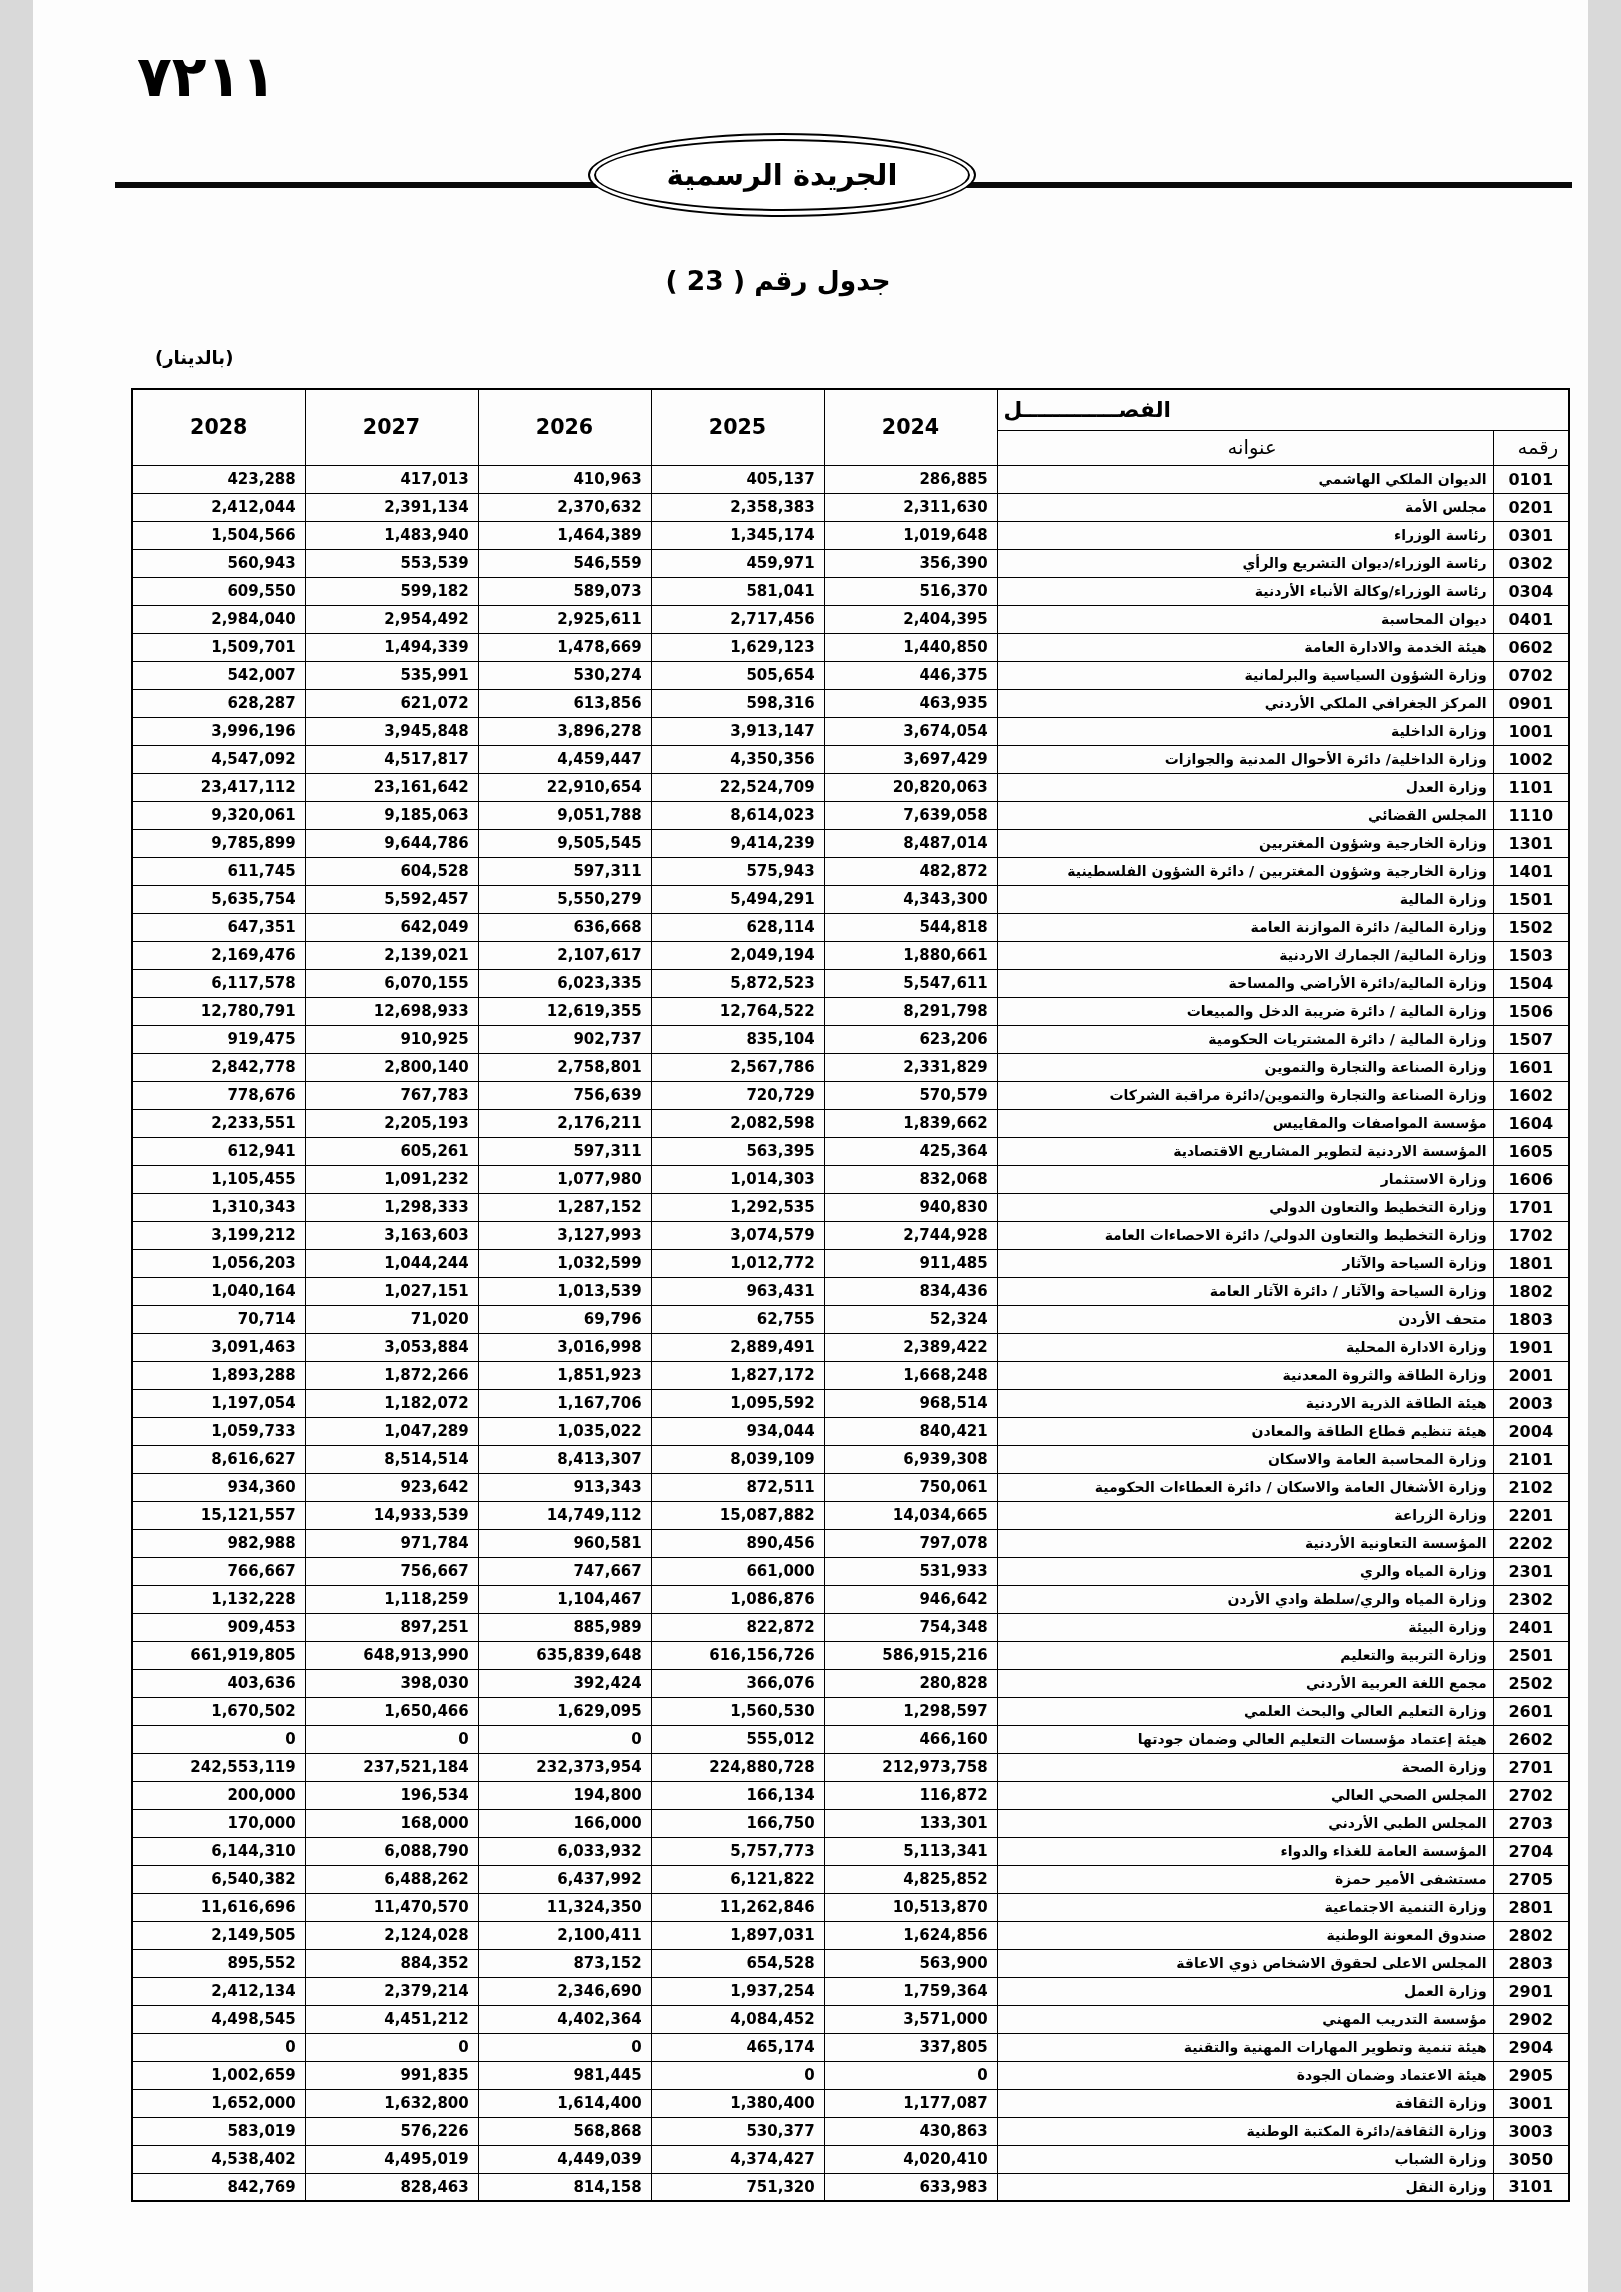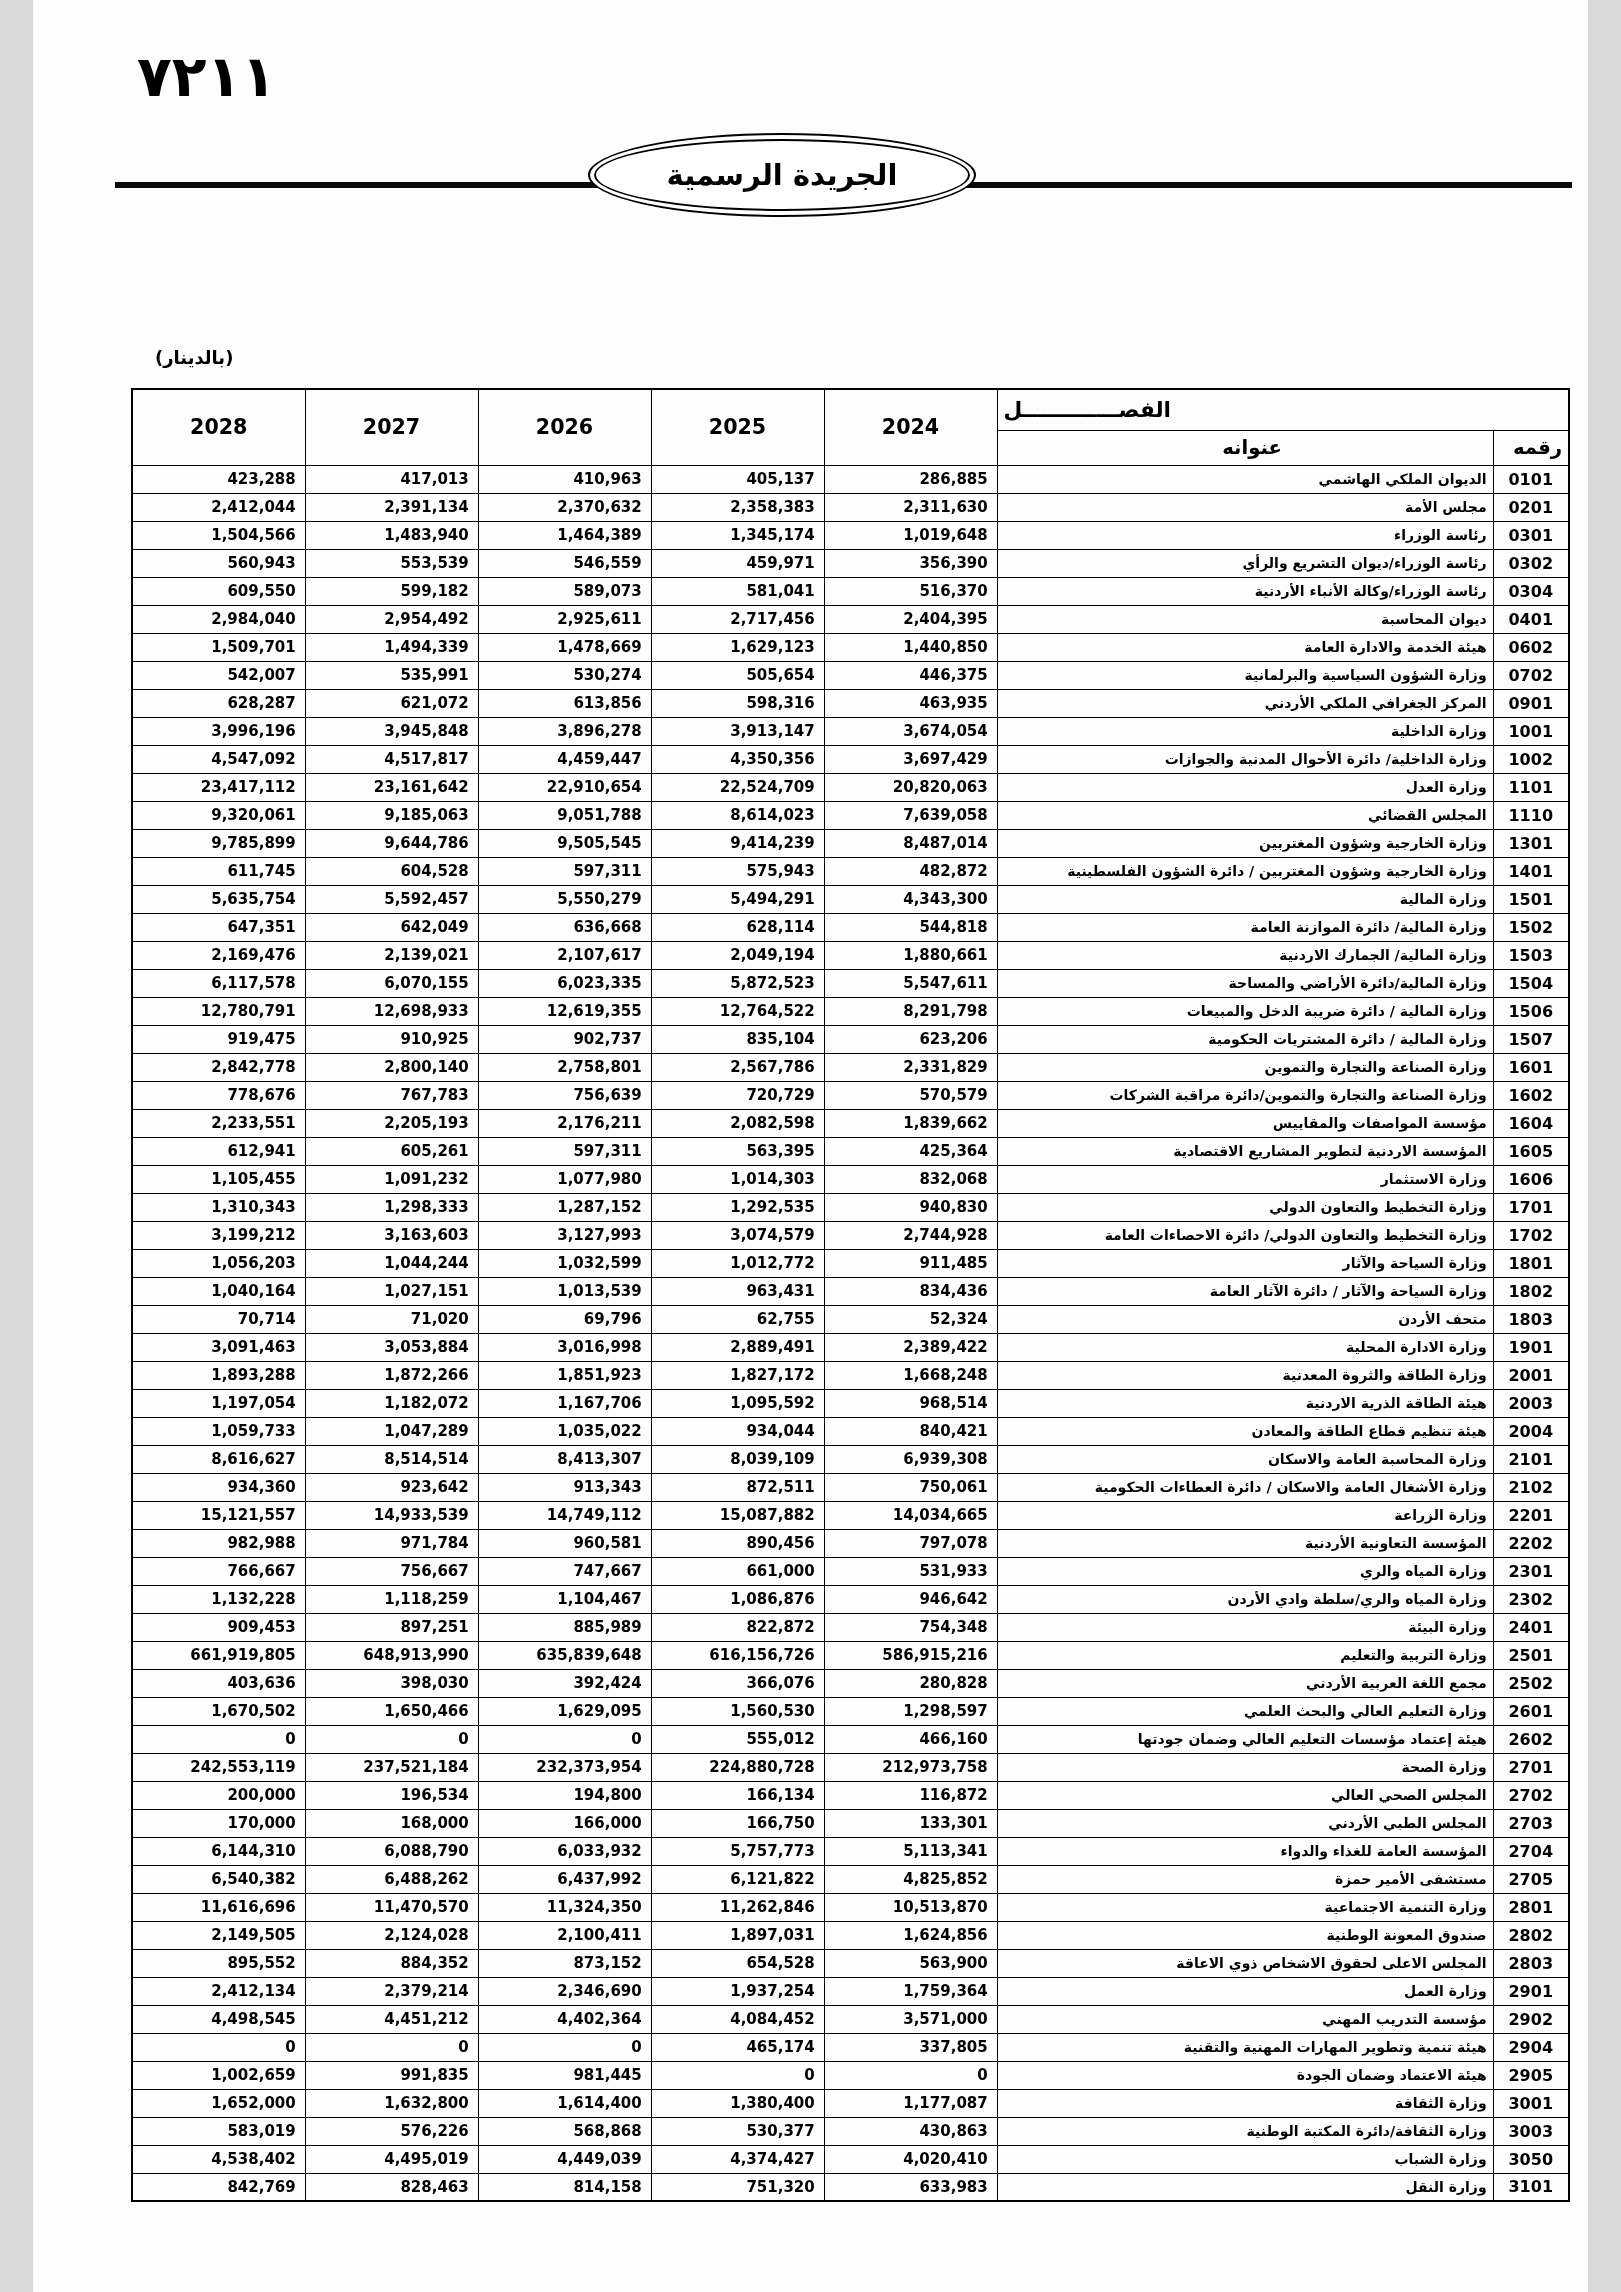--- a/index.html
+++ b/index.html
@@ -53,21 +53,21 @@
     border: 1px solid #000;
     vertical-align: middle;
     padding: 0 5.9px;
     overflow: hidden; white-space: nowrap;
   }
   col.col-year { width: 173px; }
   col.col-name { width: 496px; }
   col.col-code { width: 76px; }
   th.year { font-size: 20.6px; font-weight: 700; text-align: center; }
   th.chapter { font-size: 21.6px; font-weight: 700; text-align: left; height: 41px; }
-  th.chapter-sub { font-size: 19.6px; font-weight: 700; text-align: center; height: 35px; padding-left: 20px; }
+  th.chapter-sub { font-size: 19.6px; font-weight: 400; text-align: center; height: 35px; padding-left: 20px; }
   td.amount {
     text-align: right; font-weight: 700; font-size: 15px;
     height: 28px; direction: ltr; padding-right: 8.8px;
   }
   td.chapter-name { text-align: right; font-weight: 700; font-size: 14px; }
   td.chapter-code { text-align: center; font-weight: 700; font-size: 16px; direction: ltr; }
 </style>
 </head>
 <body>
 
@@ -77,20 +77,21 @@
 
   <div class="rule"></div>
 
   <div class="oval">
     <div class="oval-inner">
       <span class="oval-text" dir="rtl">الجريدة الرسمية</span>
     </div>
   </div>
 
   <div class="headings">
+    <div class="title1" dir="rtl">جدول رقم ( 23 )</div>
   </div>
 
   <div class="currency" dir="rtl">(بالدينار)</div>
 
   <table class="data-table">
     <colgroup>
       <col class="col-year">
         <col class="col-year">
         <col class="col-year">
         <col class="col-year">

